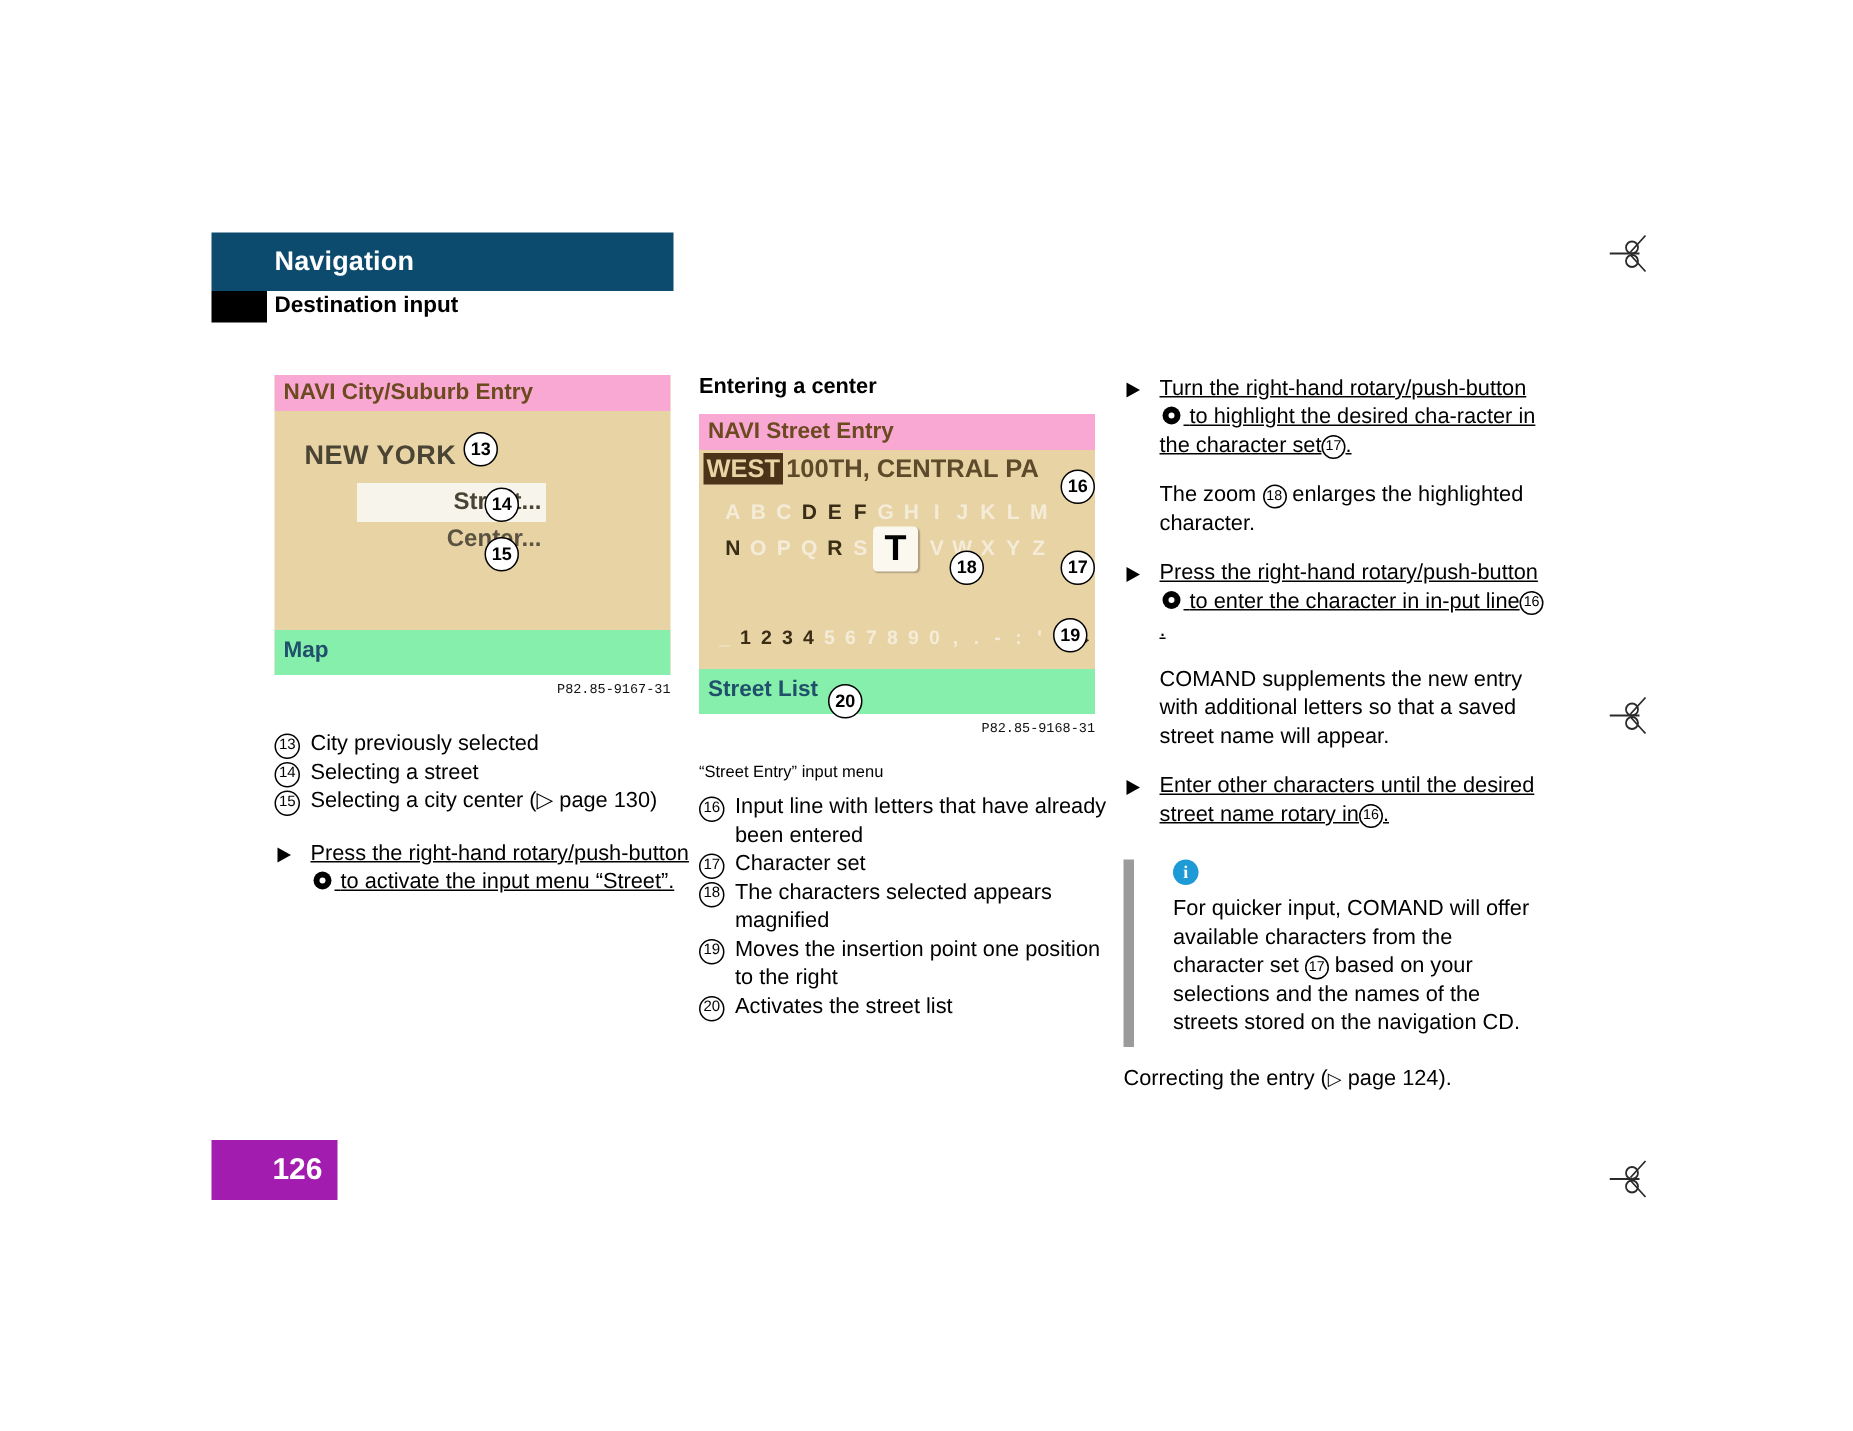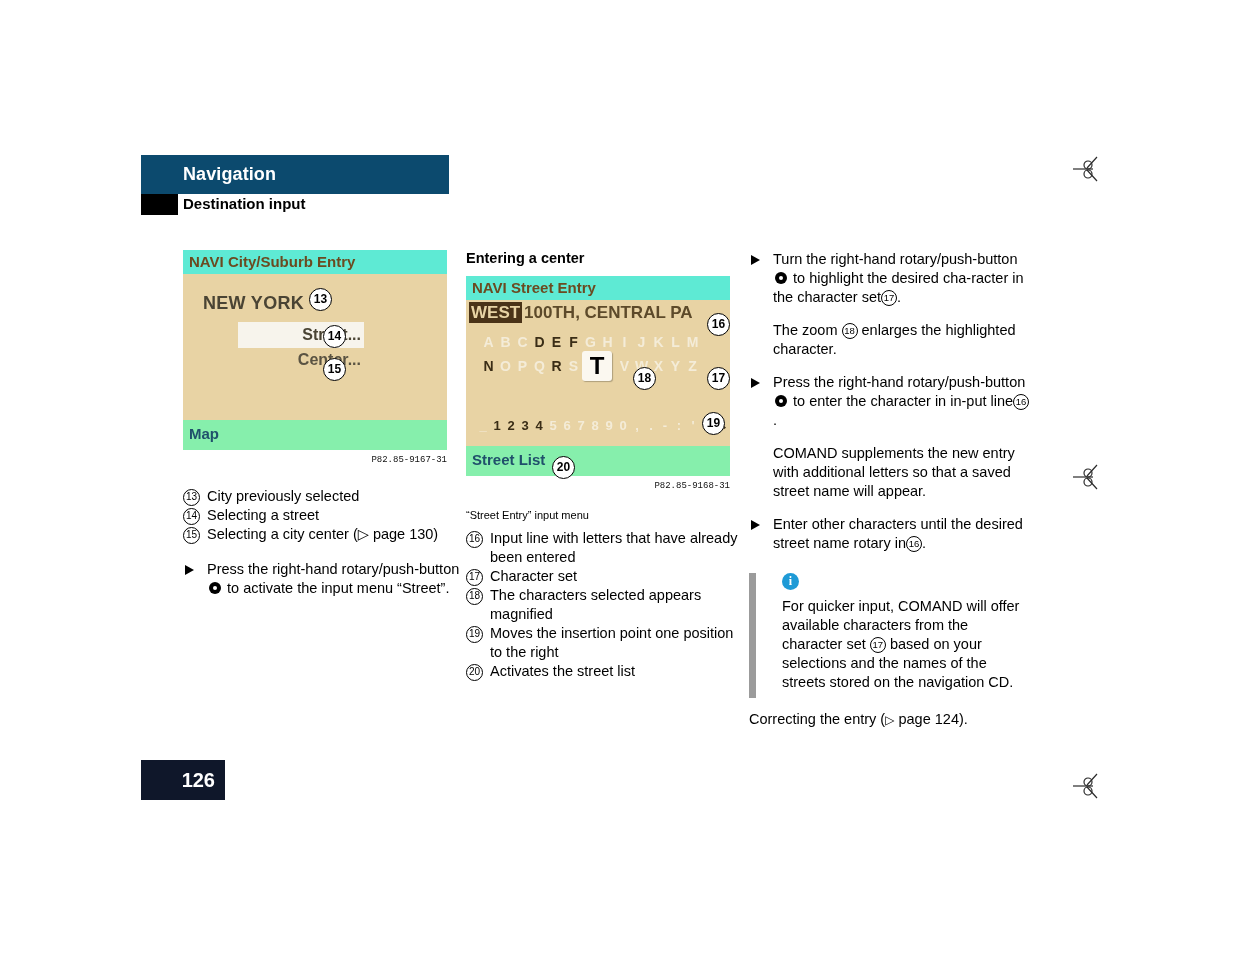--- a/index.html
+++ b/index.html
@@ -77,21 +77,21 @@
     height: 200px;
     background: #e8d3a4;
     overflow: hidden;
     font-family: "Liberation Sans", sans-serif;
   }
   .navi-titlebar {
     position: absolute;
     left: 0; top: 0;
     width: 100%;
     height: 24px;
-    background: #5eead4;
+    background: #f9a8d4;
   }
   .navi-titlebar .navi-title {
     position: absolute;
     left: 6px;
     top: 3px;
     font-size: 15px;
     font-weight: bold;
     color: #6b4a20;
     white-space: nowrap;
   }
@@ -266,20 +266,21 @@
   }
 
   
   .steps { margin-top: 16px; }
   .step {
     position: relative;
     padding-left: 24px;
     font-size: 14.5px;
     line-height: 19px;
     margin-bottom: 14px;
+    text-decoration: underline;
   }
   .step .tri {
     position: absolute;
     left: 2px;
     top: 5px;
     width: 0; height: 0;
     border-left: 9px solid #000;
     border-top: 5.5px solid transparent;
     border-bottom: 5.5px solid transparent;
   }
@@ -368,21 +369,21 @@
     line-height: 19px;
   }
 
   
   .page-box {
     position: absolute;
     left: 141px;
     top: 760px;
     width: 84px;
     height: 40px;
-    background: #0f172a;
+    background: #a21caf;
   }
   .page-box .page-num {
     position: absolute;
     right: 10px;
     top: 9px;
     font-size: 20px;
     font-weight: bold;
     color: #ffffff;
   }
 

